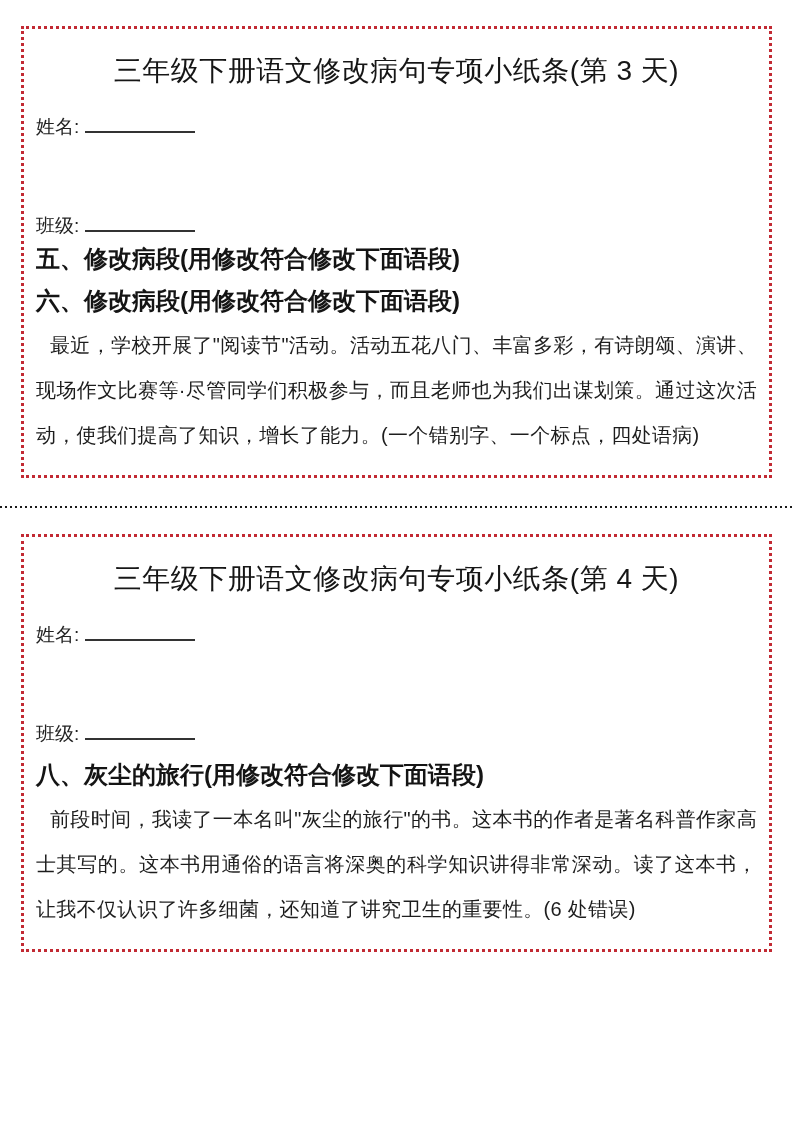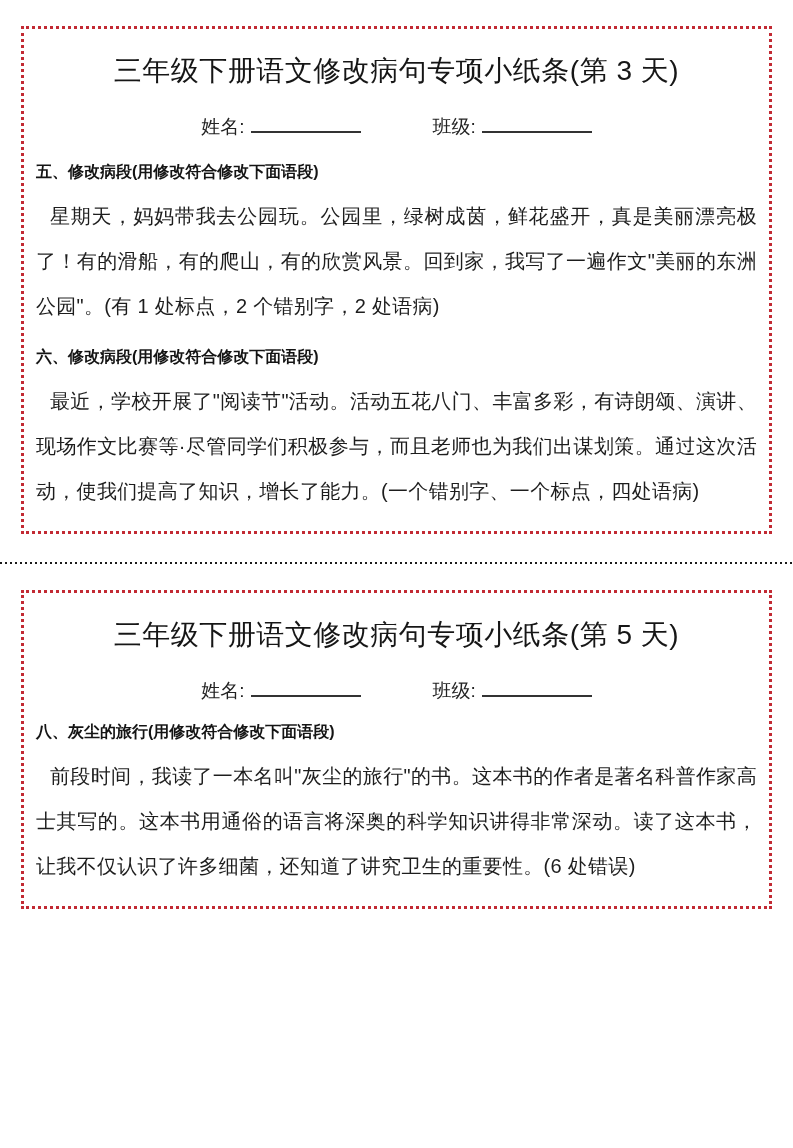--- a/index.html
+++ b/index.html
@@ -35,33 +35,34 @@
     letter-spacing: 0.5px;
   }
   .name-row {
     margin-top: 24px;
     display: flex;
     justify-content: center;
     gap: 72px;
     font-size: 19px;
     line-height: 26px;
     color: #222222;
+    flex-direction: column;
   }
   .field { white-space: nowrap; }
   .blank {
     display: inline-block;
     width: 110px;
     border-bottom: 2px solid #333333;
     height: 18px;
     margin-left: 6px;
     vertical-align: baseline;
   }
   .sec-heading {
-    margin: 18px 0 0 0;
-    font-size: 16px;
+    margin: 6px 0 0 0;
+    font-size: 24px;
     line-height: 28px;
     font-weight: 700;
     color: #141414;
   }
   .sec-heading.second { margin-top: 14px; }
   .sec-body {
     margin: 8px 0 0 0;
     font-size: 20px;
     line-height: 45px;
     text-align: justify;
@@ -85,29 +86,28 @@
     <h1 class="title">三年级下册语文修改病句专项小纸条(第 3 天)</h1>
     <div class="name-row">
       <div class="field">
         <span class="label">姓名:</span><span class="blank"></span>
       </div>
       <div class="field">
         <span class="label">班级:</span><span class="blank"></span>
       </div>
     </div>
     <h2 class="sec-heading">五、修改病段(用修改符合修改下面语段)</h2>
-    <p class="sec-body">星期天，妈妈带我去公园玩。公园里，绿树成茵，鲜花盛开，真是美丽漂亮极了！有的滑船，有的爬山，有的欣赏风景。回到家，我写了一遍作文"美丽的东洲公园"。(有 1 处标点，2 个错别字，2 处语病)</p>
     <h2 class="sec-heading second">六、修改病段(用修改符合修改下面语段)</h2>
     <p class="sec-body">最近，学校开展了"阅读节"活动。活动五花八门、丰富多彩，有诗朗颂、演讲、现场作文比赛等·尽管同学们积极参与，而且老师也为我们出谋划策。通过这次活动，使我们提高了知识，增长了能力。(一个错别字、一个标点，四处语病)</p>
   </section>
 
   <div class="divider"></div>
 
   <section class="sheet sheet-2">
-    <h1 class="title">三年级下册语文修改病句专项小纸条(第 5 天)</h1>
+    <h1 class="title">三年级下册语文修改病句专项小纸条(第 4 天)</h1>
     <div class="name-row">
       <div class="field">
         <span class="label">姓名:</span><span class="blank"></span>
       </div>
       <div class="field">
         <span class="label">班级:</span><span class="blank"></span>
       </div>
     </div>
     <h2 class="sec-heading second">八、灰尘的旅行(用修改符合修改下面语段)</h2>
     <p class="sec-body">前段时间，我读了一本名叫"灰尘的旅行"的书。这本书的作者是著名科普作家高士其写的。这本书用通俗的语言将深奥的科学知识讲得非常深动。读了这本书，让我不仅认识了许多细菌，还知道了讲究卫生的重要性。(6 处错误)</p>

